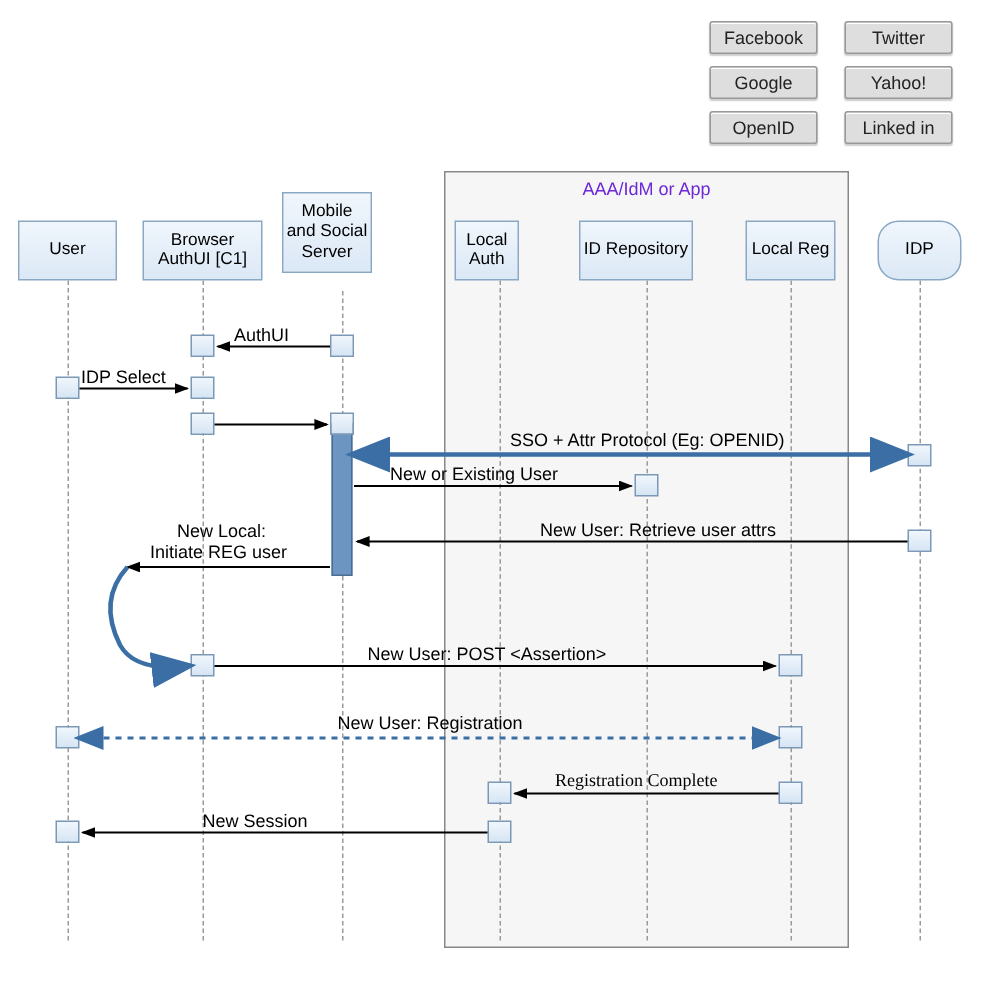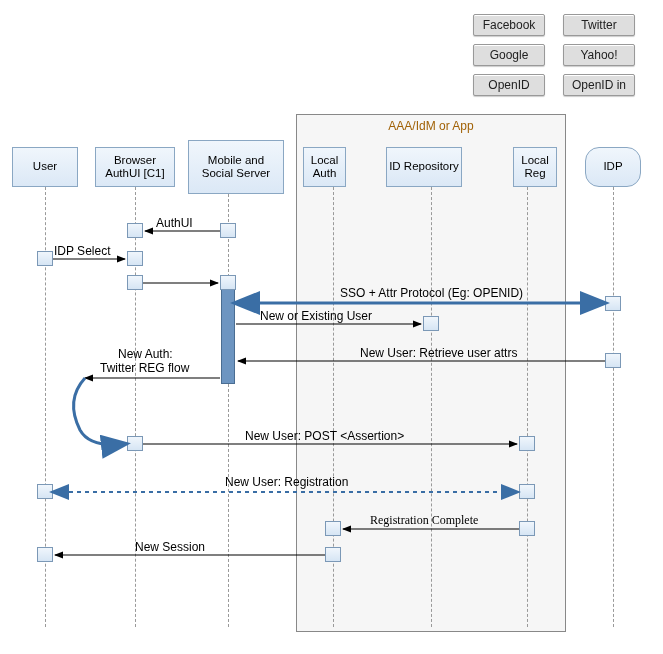--- a/index.html
+++ b/index.html
@@ -31,21 +31,21 @@
   .container-box {
     position: absolute;
     background: #f6f6f6;
     border: 1px solid #888;
     box-sizing: border-box;
   }
   .container-label {
     position: absolute;
     top: 4px;
     font-size: 12px;
-    color: #a16207;
+    color: #6d28d9;
   }
   .header-box {
     position: absolute;
     width: 80px;
     height: 40px;
     background: linear-gradient(#f0f6fc, #dbe8f6);
     border: 1px solid #8aa7c3;
     box-sizing: border-box;
     display: flex;
     align-items: center;
@@ -102,43 +102,43 @@
 <div class="idp-button" style="left:473px; top:44px">
     <span>Google</span>
   </div>
 <div class="idp-button" style="left:563px; top:44px">
     <span>Yahoo!</span>
   </div>
 <div class="idp-button" style="left:473px; top:74px">
     <span>OpenID</span>
   </div>
 <div class="idp-button" style="left:563px; top:74px">
-    <span>OpenID in</span>
+    <span>Linked in</span>
   </div>
 
 <div class="container-box" style="left:296px; top:114px; width:270px; height:518px;">
   <div class="container-label" style="left:0; right:0; text-align:center;">AAA/IdM or App</div>
 </div>
 
 <div class="header-box" style="left:12px;  top:147px; width:66px;">
     <span>User</span>
   </div>
 <div class="header-box" style="left:95px;  top:147px; width:80px;">
     <span>Browser AuthUI [C1]</span>
   </div>
-<div class="header-box" style="left:188px; top:140px; width:96px; height:54px;">
+<div class="header-box" style="left:188px; top:128px; width:60px; height:54px;">
     <span>Mobile and Social Server</span>
   </div>
 <div class="header-box" style="left:303px; top:147px; width:43px;">
     <span>Local Auth</span>
   </div>
 <div class="header-box" style="left:386px; top:147px; width:76px;">
     <span>ID Repository</span>
   </div>
-<div class="header-box" style="left:497px; top:147px; width:44px;margin-left:16px;">
+<div class="header-box" style="left:497px; top:147px; width:60px;">
     <span>Local Reg</span>
   </div>
 <div class="header-box" style="left:585px; top:147px; width:56px;border-radius:14px;">
     <span>IDP</span>
   </div>
 
 <div class="lifeline" style="left:45px;  top:187px; height:440px;"></div>
 <div class="lifeline" style="left:135px; top:187px; height:440px;"></div>
 <div class="lifeline" style="left:228px; top:194px; height:433px;"></div>
 <div class="lifeline" style="left:333px; top:187px; height:440px;"></div>
@@ -210,18 +210,18 @@
   <line x1="519" y1="529" x2="343" y2="529" stroke="#000" stroke-width="1.2" marker-end="url(#ah)"></line>
 
   <line x1="325" y1="555" x2="55" y2="555" stroke="#000" stroke-width="1.2" marker-end="url(#ah)"></line>
 </svg>
 
 <div class="msg-label" style="left:156px; top:216px;">AuthUI</div>
 <div class="msg-label" style="left:54px;  top:244px;">IDP Select</div>
 <div class="msg-label" style="left:340px; top:286px;">SSO + Attr Protocol (Eg: OPENID)</div>
 <div class="msg-label" style="left:260px; top:309px;">New or Existing User</div>
 <div class="msg-label" style="left:360px; top:346px;">New User: Retrieve user attrs</div>
-<div class="msg-label" style="left:118px; top:347px;">New Auth:</div>
-<div class="msg-label" style="left:100px; top:361px;">Twitter REG flow</div>
+<div class="msg-label" style="left:118px; top:347px;">New Local:</div>
+<div class="msg-label" style="left:100px; top:361px;">Initiate REG user</div>
 <div class="msg-label" style="left:245px; top:429px;">New User: POST &lt;Assertion&gt;</div>
 <div class="msg-label" style="left:225px; top:475px;text-align:center;">New User: Registration</div>
 <div class="msg-label" style="left:370px; top:513px;font-family:Liberation Serif, serif;">Registration Complete</div>
 <div class="msg-label" style="left:135px; top:540px;">New Session</div>
 
 </body></html>

